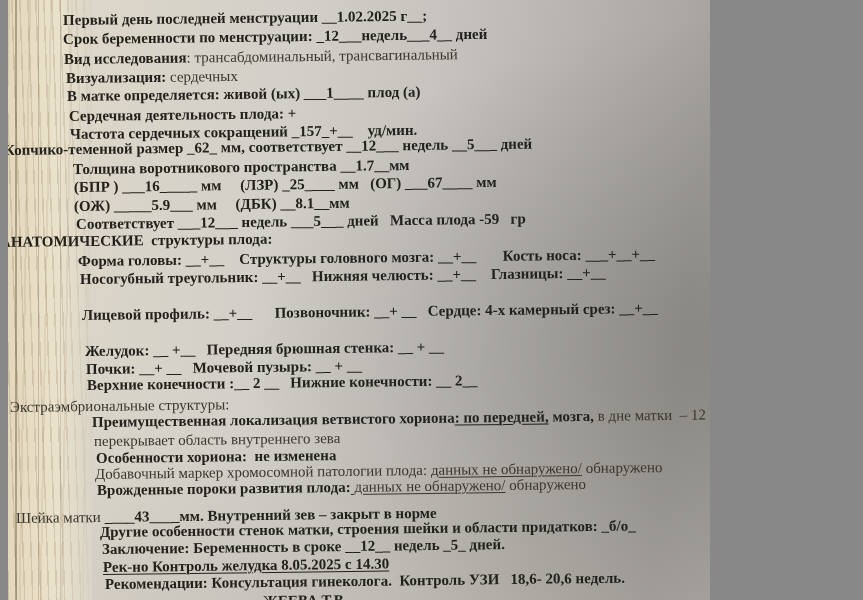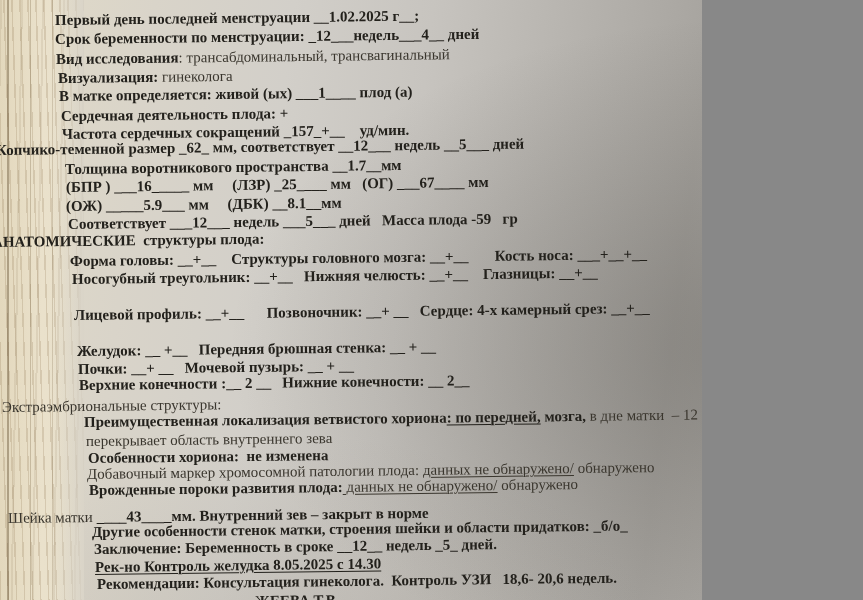--- a/index.html
+++ b/index.html
@@ -5,20 +5,21 @@
   html,body{margin:0;padding:0;background:#888;}
   .photo{
     position:relative;
     width:702px;height:600px;
     overflow:hidden;
     background:
       radial-gradient(130% 95% at 108% 58%, rgba(66,64,60,.32), rgba(0,0,0,0) 58%),
       radial-gradient(90% 60% at 40% 108%, rgba(120,112,96,.14), rgba(0,0,0,0) 60%),
       linear-gradient(97deg,#e2dbc8 0%,#d9d4c9 20%,#d2cfc9 38%,#c7c4bf 56%,#b5b2ad 76%,#a7a49f 92%,#abA8a3 100%);
     font-family:"Liberation Serif","DejaVu Serif",serif;
+    margin-left:8px;
   }
   
   .wood-left{
     position:absolute;left:0;top:0;width:84px;height:600px;
     background:
       linear-gradient(90deg, rgba(217,212,201,0) 62%, rgba(215,210,199,.85) 100%),
       linear-gradient(rgba(92,72,42,.40),rgba(92,72,42,.40)) 7px 0/2px 100% no-repeat,
       linear-gradient(rgba(112,90,56,.28),rgba(112,90,56,.28)) 30px 0/1px 100% no-repeat,
       linear-gradient(rgba(112,90,56,.22),rgba(112,90,56,.22)) 52px 0/1px 100% no-repeat,
       repeating-linear-gradient(88deg, rgba(128,100,62,.20) 0 1.5px, rgba(0,0,0,0) 1.5px 8px),
@@ -54,21 +55,21 @@
 </head>
 <body>
 
 <div class="photo">
   <div class="wood-left"></div>
   <div class="wood-right"></div>
   <div id="lines">
       <div class="line" style="left: 55px; top: 12px;"><span class="b ">Первый день последней менструации __1.02.2025 г__;</span></div>
       <div class="line" style="left: 55px; top: 31px;"><span class="b ">Срок беременности по менструации: _12___недель___4__ дней</span></div>
       <div class="line" style="left: 56px; top: 51px;"><span class="b ">Вид исследования</span><span class="">: трансабдоминальный, трансвагинальный</span></div>
-      <div class="line" style="left: 58px; top: 70px;"><span class="b ">Визуализация:</span><span class=""> гинеколога</span></div>
+      <div class="line" style="left: 58px; top: 70px;"><span class="b ">Визуализация:</span><span class=""> сердечных</span></div>
       <div class="line" style="left: 59px; top: 88px;"><span class="b ">В матке определяется: живой (ых) ___1____ плод (а)</span></div>
       <div class="line" style="left: 61px; top: 108px;"><span class="b ">Сердечная деятельность плода: +</span></div>
       <div class="line" style="left: 62px; top: 126px;"><span class="b ">Частота сердечных сокращений _157_+__    уд/мин.</span></div>
       <div class="line" style="left: -4px; top: 142px;"><span class="b ">Копчико-теменной размер _62_ мм, соответствует __12___ недель __5___ дней</span></div>
       <div class="line" style="left: 65px; top: 161px;"><span class="b ">Толщина воротникового пространства __1.7__мм</span></div>
       <div class="line" style="left: 66px; top: 179px;"><span class="b ">(БПР ) ___16_____ мм     (ЛЗР) _25____ мм   (ОГ) ___67____ мм</span></div>
       <div class="line" style="left: 66px; top: 198px;"><span class="b ">(ОЖ) _____5.9___ мм     (ДБК) __8.1__мм</span></div>
       <div class="line" style="left: 68px; top: 216px;"><span class="b ">Соответствует ___12___ недель ___5___ дней   Масса плода -59   гр</span></div>
       <div class="line" style="left: -8px; top: 234px;"><span class="b ">АНАТОМИЧЕСКИЕ  структуры плода:</span></div>
       <div class="line" style="left: 70px; top: 253px;"><span class="b ">Форма головы: __+__    Структуры головного мозга: __+__       Кость носа: ___+__+__</span></div>

